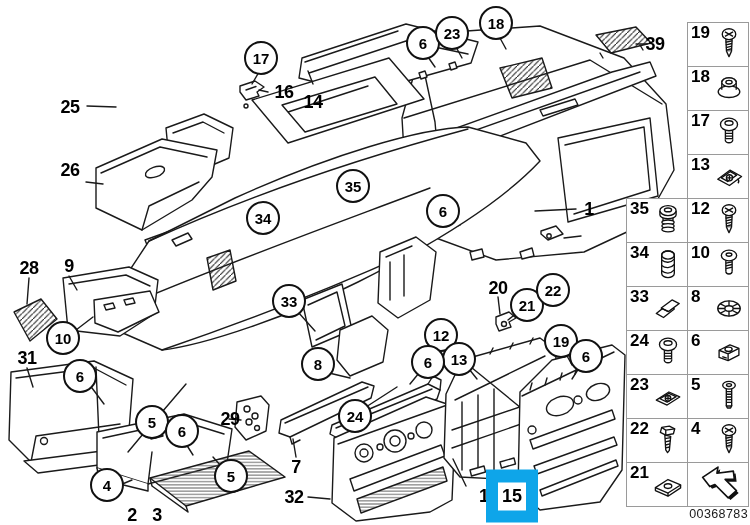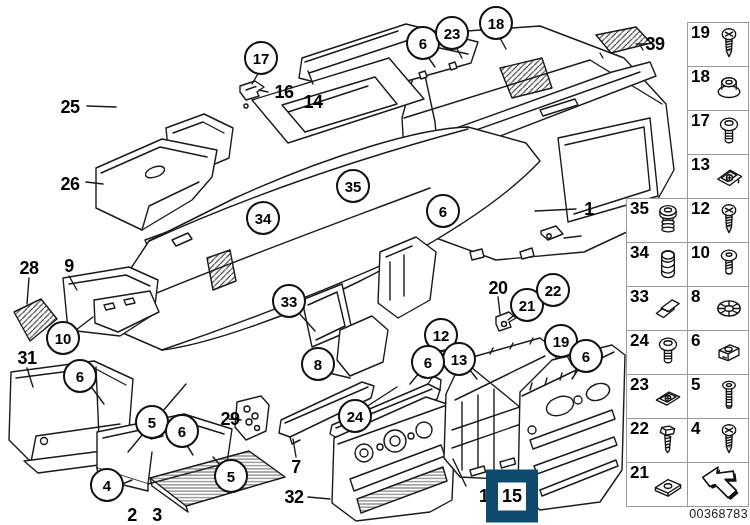--- a/index.html
+++ b/index.html
@@ -348,21 +348,21 @@
       <path d="M469,369 L477,379"></path>
       <path d="M419,373 L410,384"></path>
       <path d="M566,354 L572,365"></path>
       <path d="M579,368 L572,379"></path>
     </g>
   </g>
 </svg>
 
 <div id="callout-layer">
       <div class="callout plain" style="left: 70px; top: 107px;">25</div>
-      <div class="callout plain" style="left: 70px; top: 184px;">26</div>
+      <div class="callout plain" style="left: 70px; top: 170px;">26</div>
       <div class="callout circle" style="left: 261px; top: 58px;">17</div>
       <div class="callout plain" style="left: 284px; top: 92px;">16</div>
       <div class="callout plain" style="left: 313px; top: 102px;">14</div>
       <div class="callout circle" style="left: 423px; top: 43px;">6</div>
       <div class="callout circle" style="left: 452px; top: 33px;">23</div>
       <div class="callout circle" style="left: 496px; top: 23px;">18</div>
       <div class="callout plain" style="left: 655px; top: 44px;">39</div>
       <div class="callout circle" style="left: 353px; top: 186px;">35</div>
       <div class="callout circle" style="left: 263px; top: 218px;">34</div>
       <div class="callout circle" style="left: 443px; top: 211px;">6</div>
@@ -387,21 +387,21 @@
       <div class="callout circle" style="left: 152px; top: 422px;">5</div>
       <div class="callout circle" style="left: 182px; top: 431px;">6</div>
       <div class="callout circle" style="left: 107px; top: 485px;">4</div>
       <div class="callout circle" style="left: 231px; top: 476px;">5</div>
       <div class="callout plain" style="left: 230px; top: 419px;">29</div>
       <div class="callout plain" style="left: 296px; top: 467px;">7</div>
       <div class="callout plain" style="left: 294px; top: 497px;">32</div>
       <div class="callout plain" style="left: 132px; top: 515px;">2</div>
       <div class="callout plain" style="left: 157px; top: 515px;">3</div>
       <div class="callout plain" style="left: 488px; top: 496px;">11</div>
-      <div class="callout box" style="left: 512px; top: 496px; background: #0c4a6e;">
+      <div class="callout box" style="left: 512px; top: 496px; background: #0ea5e9;">
         <div class="box-inner">15</div>
       </div>
     </div>
 
 <div id="legend">
       <div class="cell" style="left: 61px; top: 0px; border-color: rgb(154, 154, 154);">
         <span class="num">19</span>
         <svg viewBox="0 0 40 40" class="fast-icon">
           <use href="#sym-screw-pan"></use>
         </svg>

